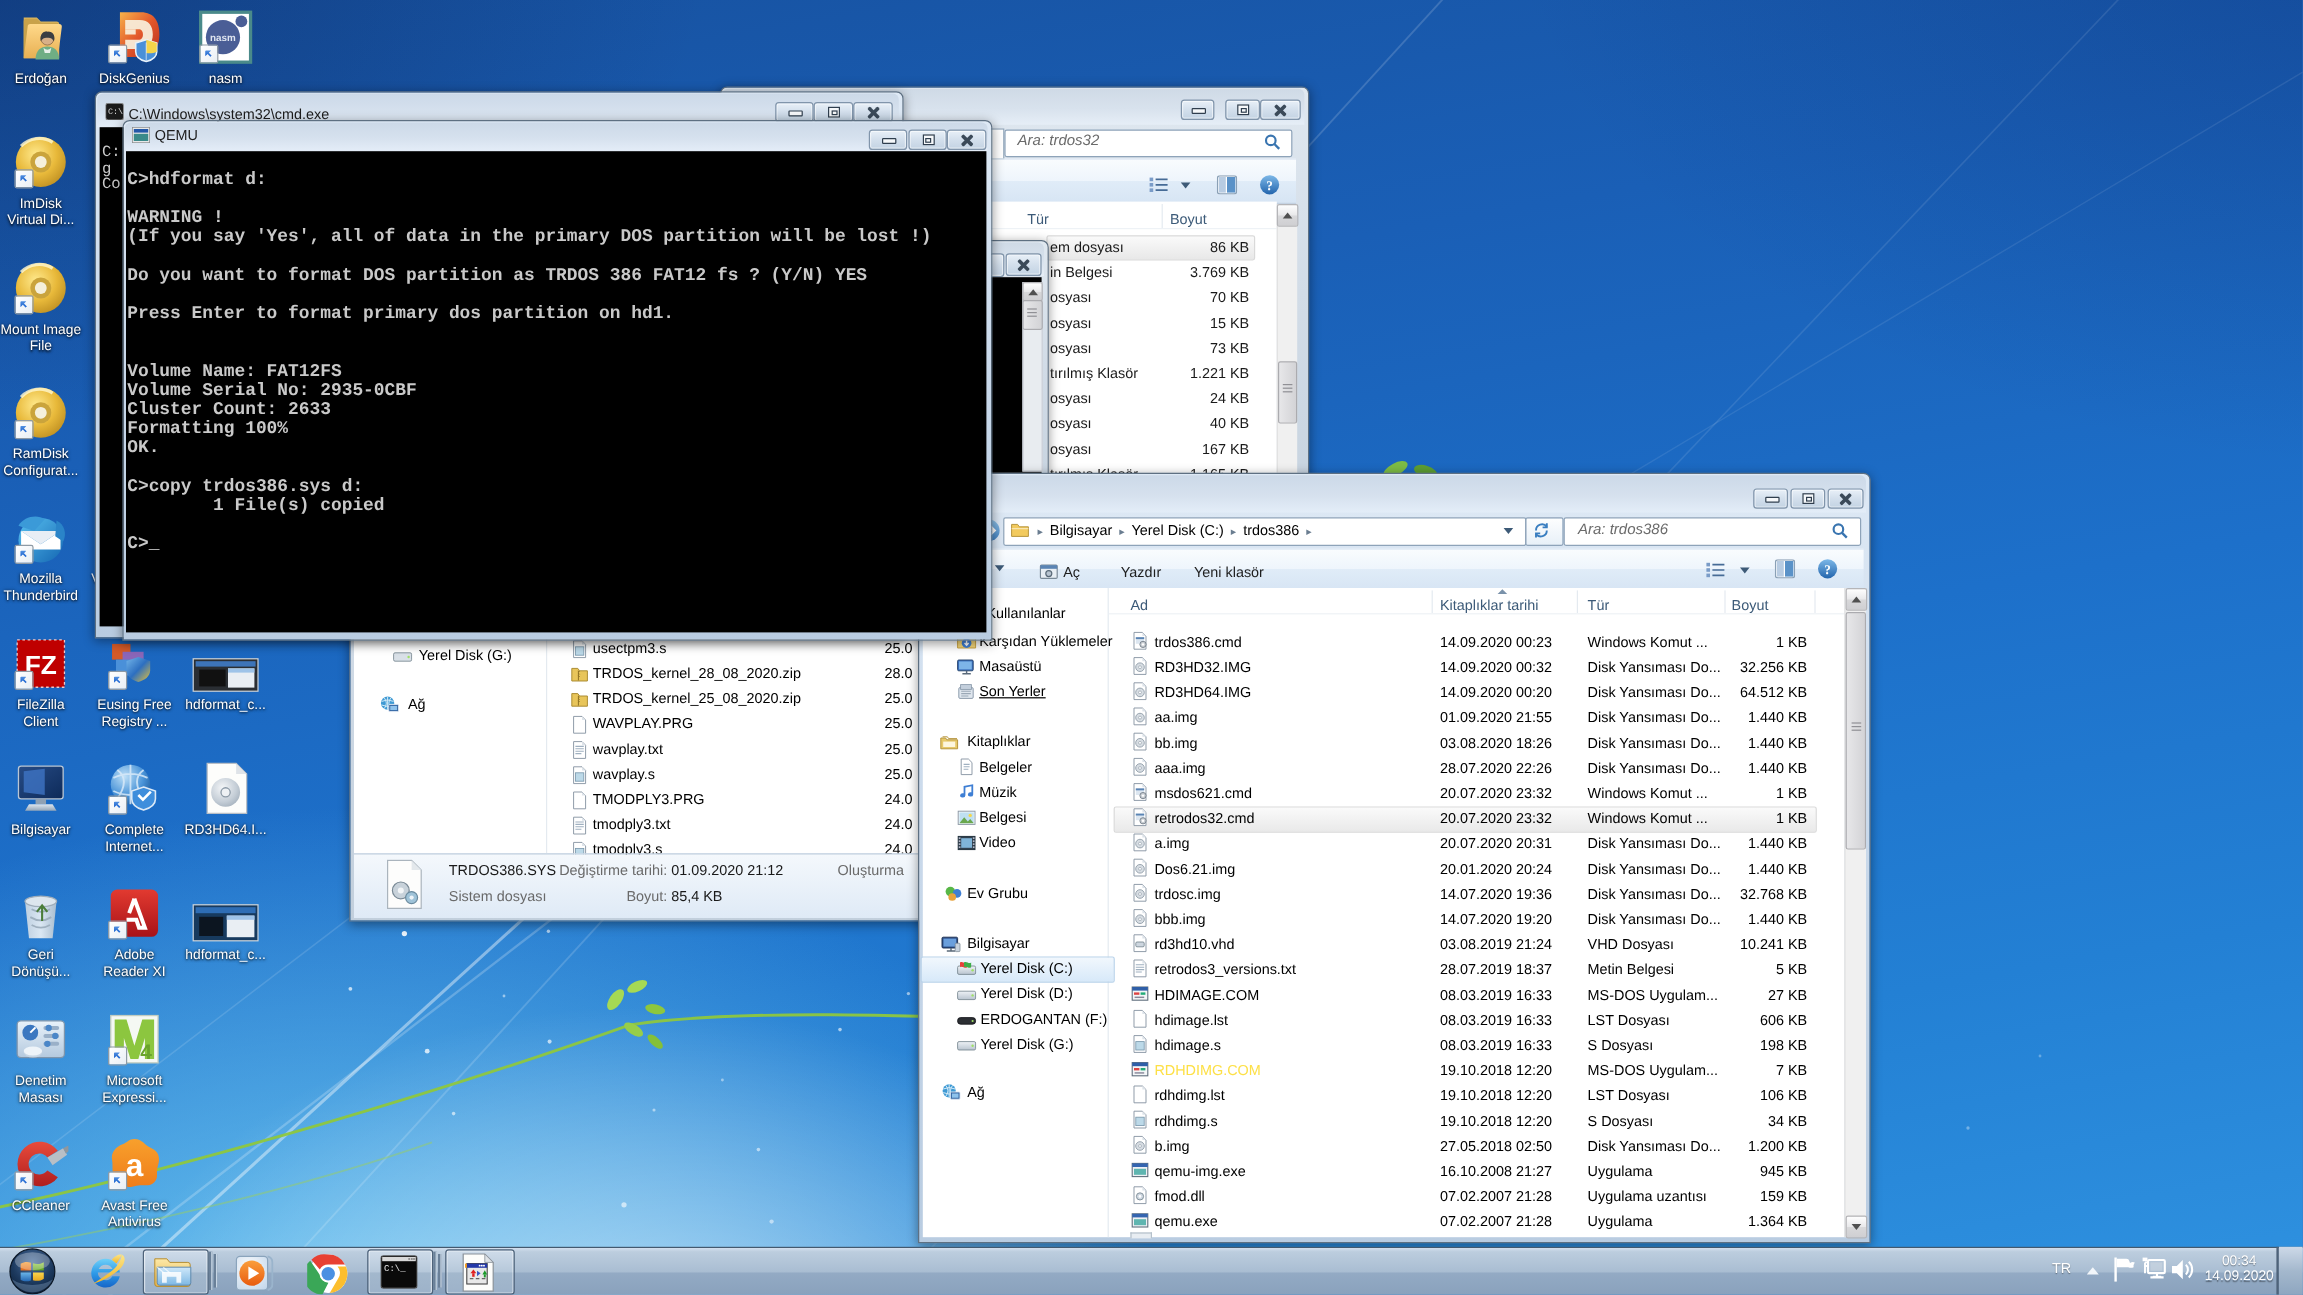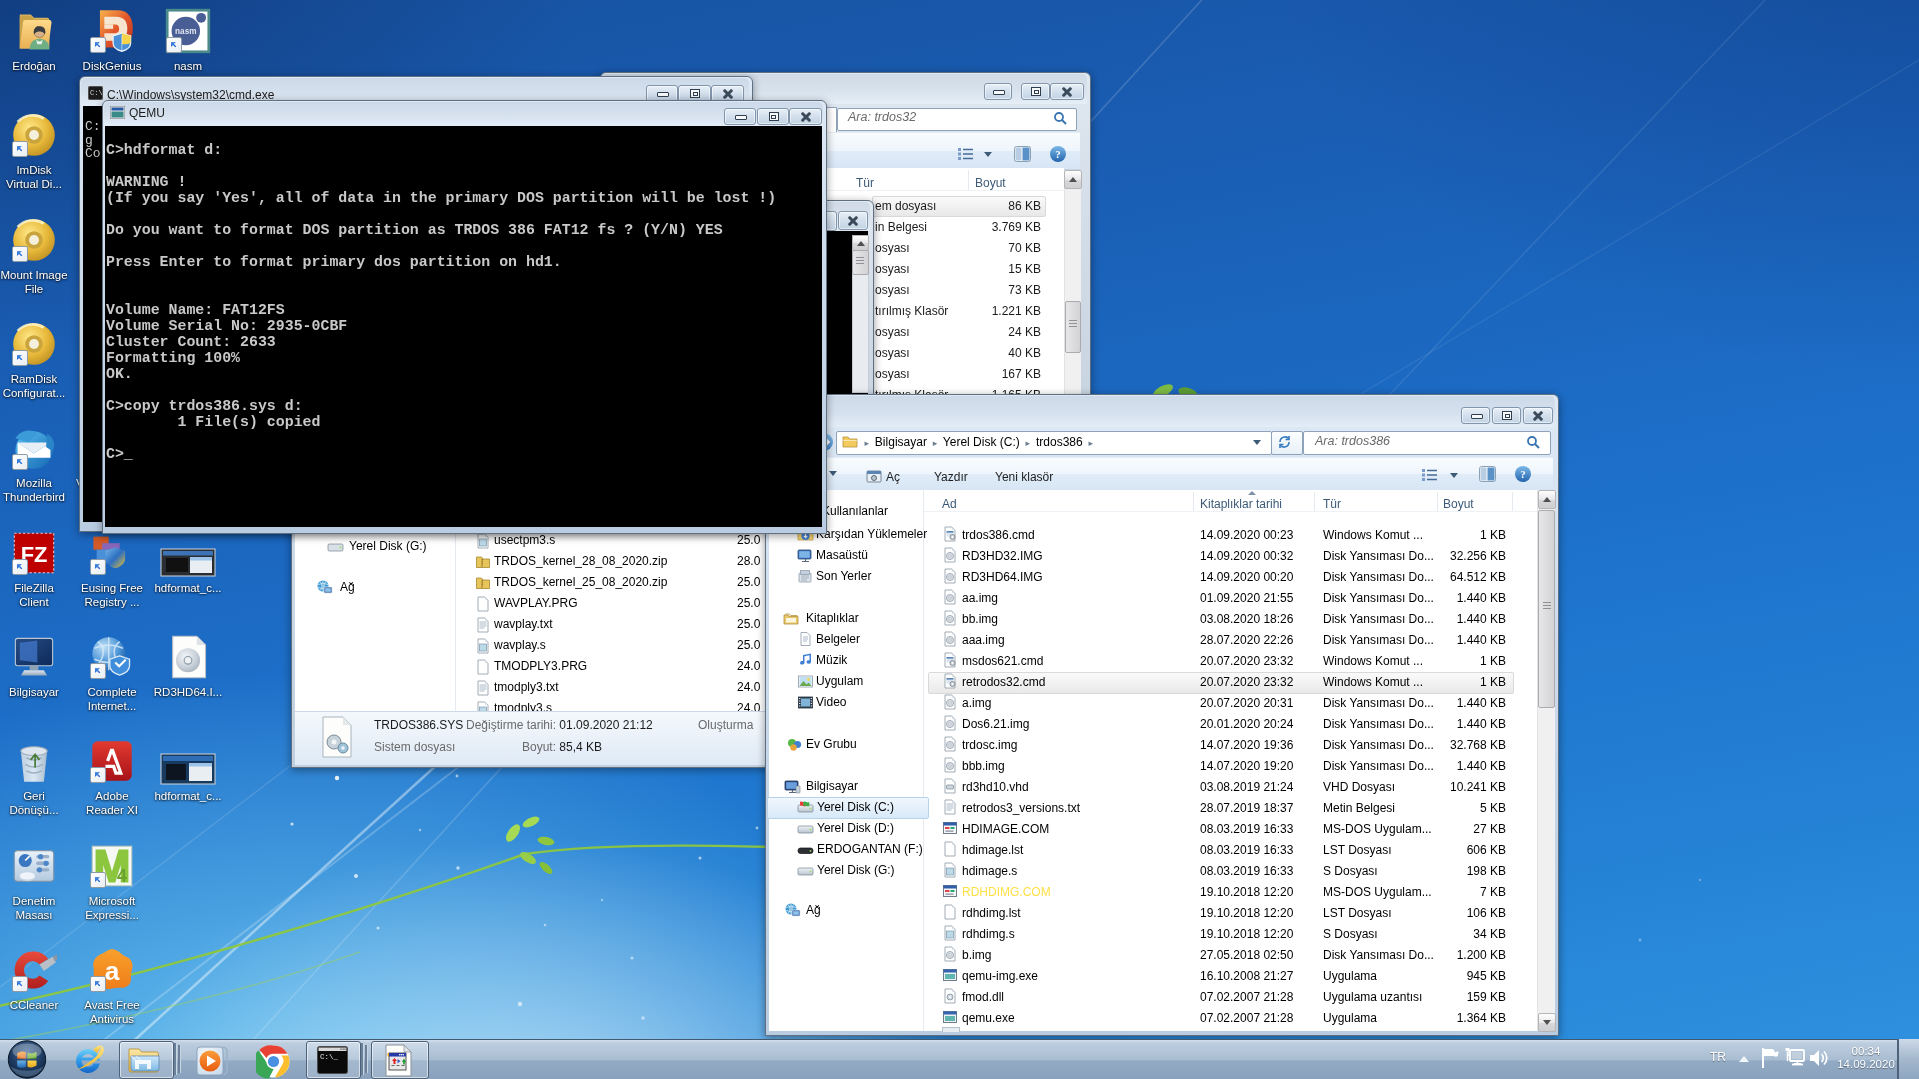--- a/index.html
+++ b/index.html
@@ -628,21 +628,21 @@
       <rect x="1" y="3" width="13" height="9" rx="1" fill="#3a6ebc" stroke="#28466e" stroke-width="0.8"></rect>
       <rect x="2.2" y="4.2" width="10.6" height="6.6" fill="#7db4e8"></rect>
       <path d="M5 14.5 h7 M8.5 12 v2.5" stroke="#5a6a7a" stroke-width="1.2"></path>
     </svg>
 <div class="abs" style="left:816px;top:548px;font-size:12px;color:#000;white-space:nowrap;">Masaüstü</div>
 <svg class="abs" style="left:797px;top:568px;" width="17" height="17" viewBox="0 0 17 17">
       <rect x="2" y="5" width="12" height="9" rx="1" fill="#dfe6ee" stroke="#8a9aaa" stroke-width="0.8"></rect>
       <rect x="3.5" y="2.5" width="9" height="4" fill="#c3cfdc" stroke="#8a9aaa" stroke-width="0.7"></rect>
       <path d="M4 8 h8 M4 10 h8 M4 12 h6" stroke="#9aa8b6" stroke-width="0.9"></path>
     </svg>
-<div class="abs" style="left:816px;top:569px;font-size:12px;color:#000;white-space:nowrap;">Son Yerler</div>
+<div class="abs" style="left:816px;top:569px;font-size:12px;color:#000;white-space:nowrap;text-decoration:underline;">Son Yerler</div>
 <svg class="abs" style="left:783px;top:610px;" width="17" height="17" viewBox="0 0 17 17">
       <path d="M1 5 h4 l1 1.5 h9 v7.5 H1 z" fill="#e7c96a" stroke="#b5923a" stroke-width="0.8"></path>
       <path d="M2.5 4 h4 l1 1.5 h7" fill="none" stroke="#b5923a" stroke-width="0.8"></path>
       <rect x="3" y="8" width="10" height="4.5" fill="#fdf6de"></rect>
     </svg>
 <div class="abs" style="left:806px;top:611px;font-size:12px;color:#000;white-space:nowrap;">Kitaplıklar</div>
 <svg class="abs" style="left:797px;top:631px;" width="17" height="17" viewBox="0 0 17 17">
       <path d="M4 1.5 h6 l3 3 v10 H4 z" fill="#fff" stroke="#8b98a5" stroke-width="0.8"></path>
       <path d="M6 6 h5 M6 8 h5 M6 10 h4" stroke="#9fb0c0" stroke-width="0.9"></path>
     </svg>
@@ -650,21 +650,21 @@
 <svg class="abs" style="left:797px;top:652px;" width="17" height="17" viewBox="0 0 17 17">
       <path d="M6 3 l8 -1.5 v8.5 a2.2 1.8 0 1 1 -1.5 -1.7 v-5 l-5 1 v6.5 a2.2 1.8 0 1 1 -1.5 -1.7 z" fill="#3f7fd4"></path>
     </svg>
 <div class="abs" style="left:816px;top:653px;font-size:12px;color:#000;white-space:nowrap;">Müzik</div>
 <svg class="abs" style="left:797px;top:673px;" width="17" height="17" viewBox="0 0 17 17">
       <rect x="1.5" y="3" width="14" height="11" fill="#fff" stroke="#8b98a5" stroke-width="0.8"></rect>
       <rect x="2.5" y="4" width="12" height="9" fill="#bfe0f2"></rect>
       <path d="M2.5 13 l4 -5 l3 3.5 l2 -2 l3 3.5 z" fill="#6aa84f"></path>
       <circle cx="11.5" cy="6.5" r="1.4" fill="#f7d648"></circle>
     </svg>
-<div class="abs" style="left:816px;top:674px;font-size:12px;color:#000;white-space:nowrap;">Uygulam</div>
+<div class="abs" style="left:816px;top:674px;font-size:12px;color:#000;white-space:nowrap;">Belgesi</div>
 <svg class="abs" style="left:797px;top:694px;" width="17" height="17" viewBox="0 0 17 17">
       <rect x="1.5" y="3" width="14" height="11" fill="#30404e" stroke="#20303c" stroke-width="0.8"></rect>
       <rect x="4" y="4.5" width="9" height="8" fill="#7fb4d8"></rect>
       <path d="M2 4.5 h1.4 M2 7 h1.4 M2 9.5 h1.4 M2 12 h1.4 M13.7 4.5 h1.4 M13.7 7 h1.4 M13.7 9.5 h1.4 M13.7 12 h1.4" stroke="#dde" stroke-width="1"></path>
     </svg>
 <div class="abs" style="left:816px;top:695px;font-size:12px;color:#000;white-space:nowrap;">Video</div>
 <svg class="abs" style="left:786px;top:736px;" width="17" height="17" viewBox="0 0 17 17">
       <circle cx="6" cy="7" r="4" fill="#58b747"></circle>
       <circle cx="11.5" cy="8.5" r="3.6" fill="#3f7fd4"></circle>
       <circle cx="7.5" cy="11.5" r="3.2" fill="#e8a33d"></circle>

